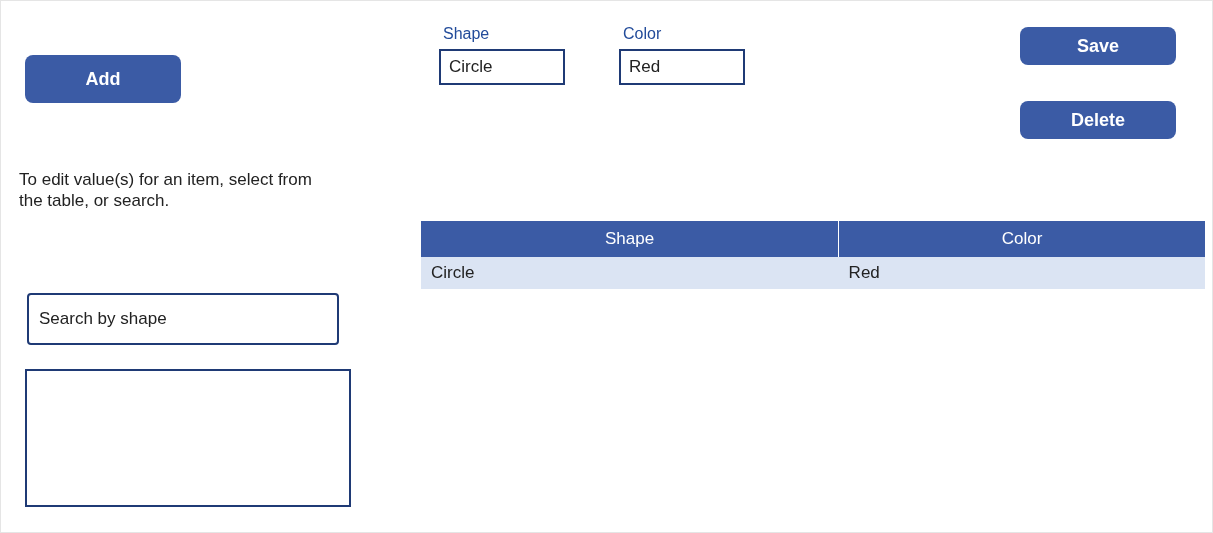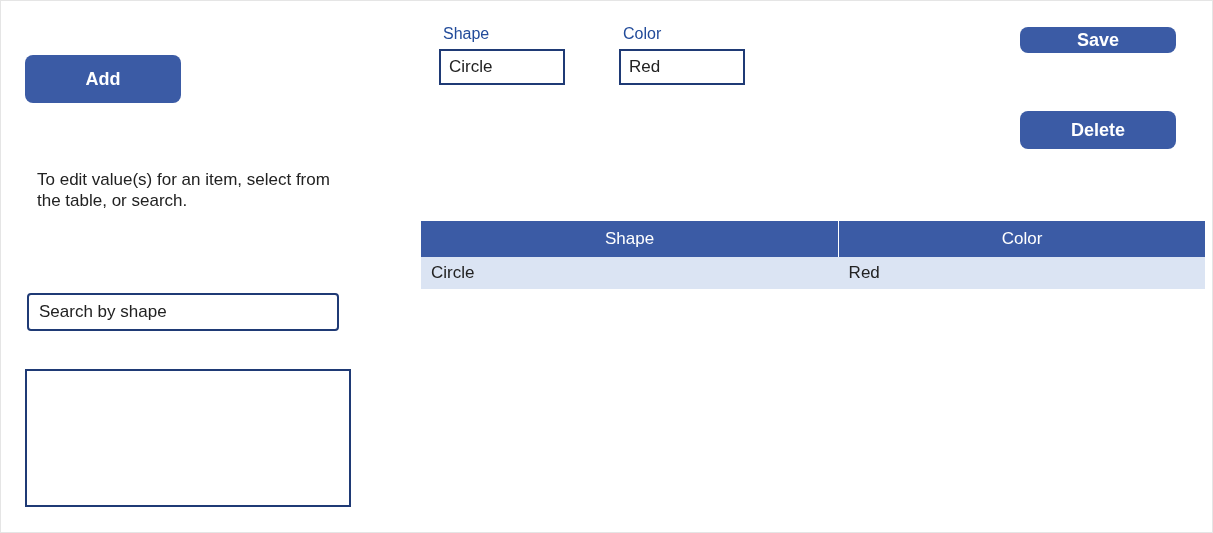--- a/index.html
+++ b/index.html
@@ -32,27 +32,27 @@
       left: 24px;
       top: 54px;
       width: 156px;
       height: 48px;
     }
     .btn-save {
       position: absolute;
       right: 36px;
       top: 26px;
       width: 156px;
-      height: 26px;
+      height: 38px;
       margin-left: 34px;
     }
     .btn-delete {
       position: absolute;
       right: 36px;
-      top: 110px;
+      top: 100px;
       width: 156px;
       height: 38px;
     }
     .field-group {
       position: absolute;
       top: 24px;
     }
     .field-shape { left: 438px; }
     .field-color { left: 618px; }
     .field-label {
@@ -66,33 +66,33 @@
       border: 2px solid #1f3a75;
       padding: 6px 8px;
       font-size: 17px;
       color: #222;
       width: 126px;
       height: 36px;
       background: #fff;
     }
     .instruction {
       position: absolute;
-      left: 36px;
+      left: 18px;
       top: 168px;
       width: 300px;
       font-size: 17px;
       color: #222;
       line-height: 1.25;
     }
     .search-input {
       position: absolute;
       left: 26px;
       top: 292px;
       width: 312px;
-      height: 38px;
+      height: 52px;
       border: 2px solid #1f3a75;
       border-radius: 4px;
       padding: 6px 10px;
       font-size: 17px;
       color: #222;
     }
     .search-input::placeholder {
       color: #222;
       opacity: 1;
     }

